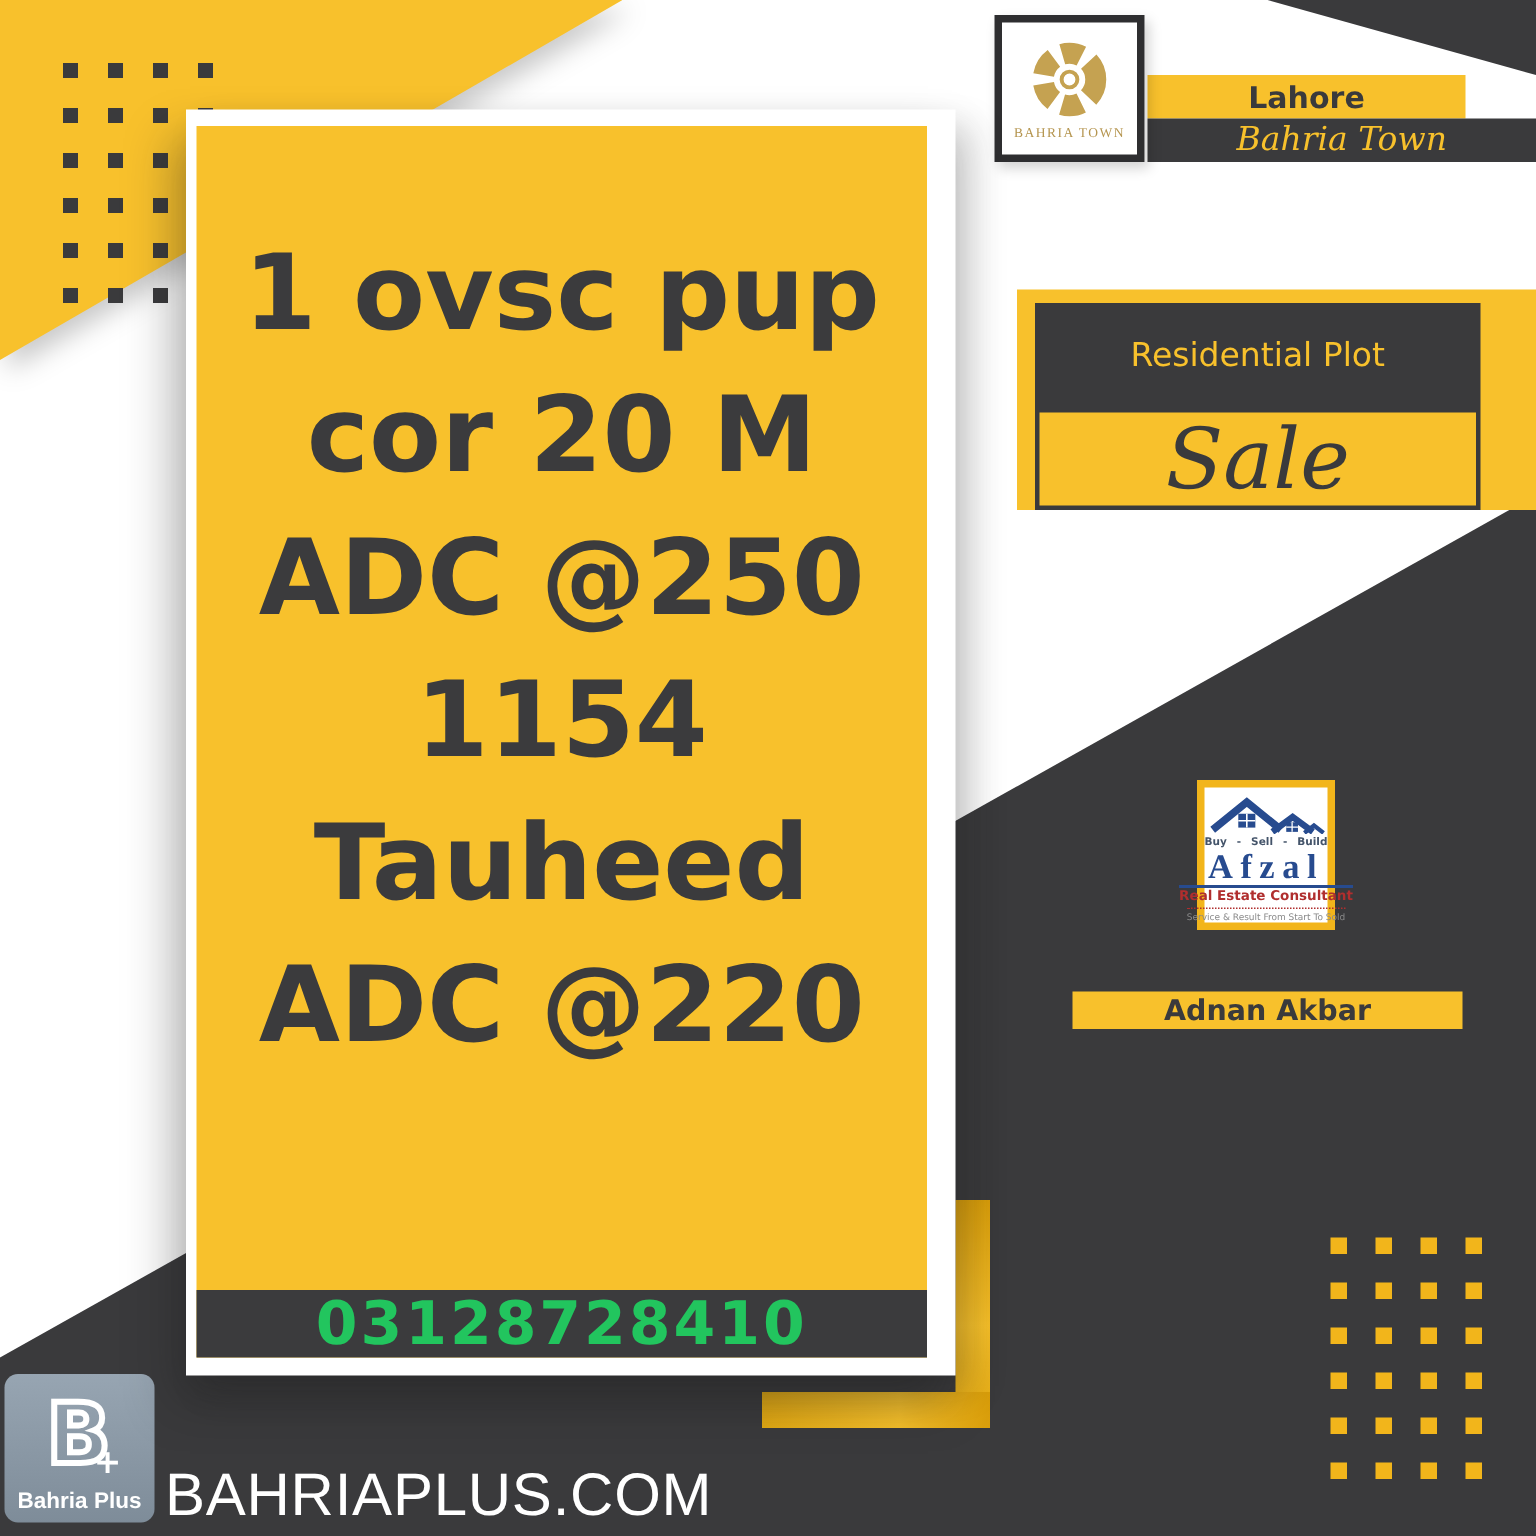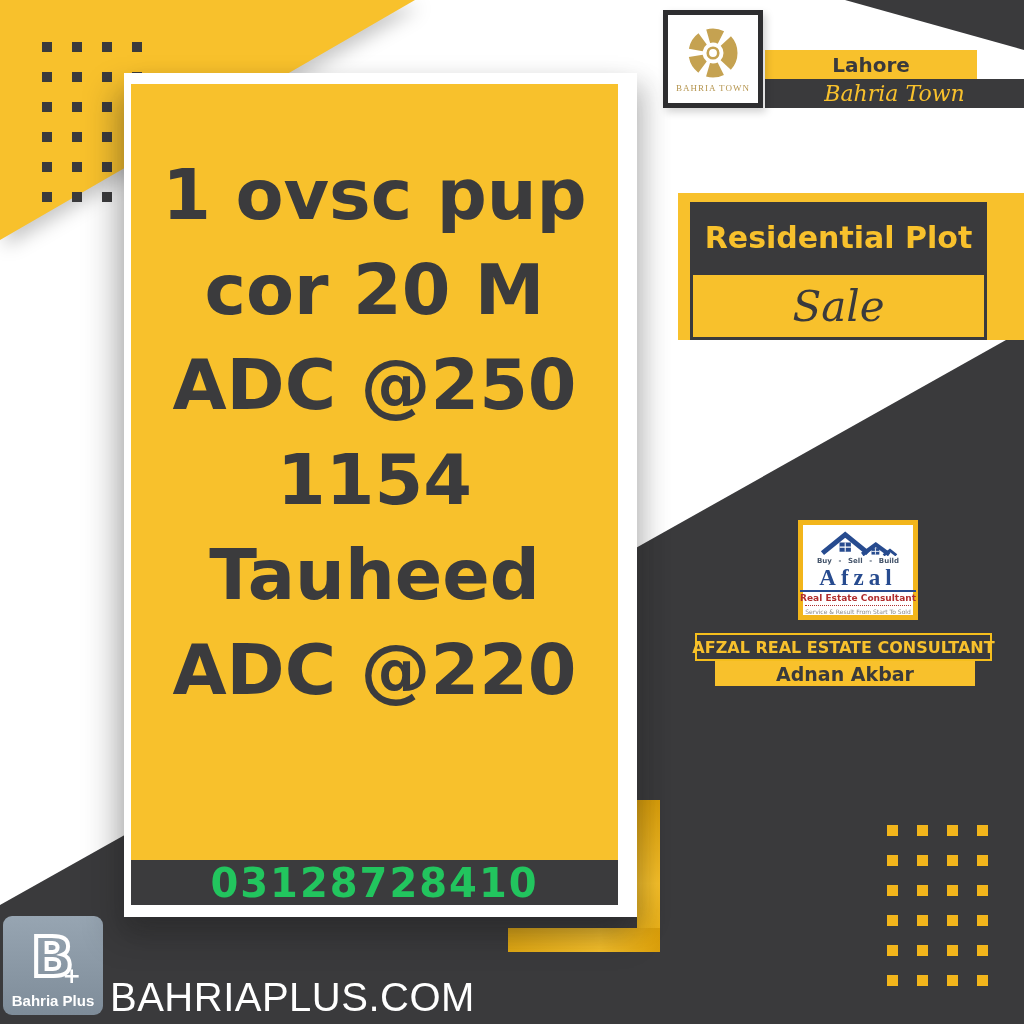--- a/index.html
+++ b/index.html
@@ -39,41 +39,41 @@
   .brand-bar{position:absolute;left:765px;top:79px;width:259px;height:29px;background:#3A3A3C;
              display:flex;align-items:center;justify-content:center;z-index:4;}
   .brand-bar span{font-family:"DejaVu Serif","Liberation Serif",serif;font-style:italic;
                   font-size:22px;color:#F8C12C;}
 
   
   .badge-panel{position:absolute;left:678px;top:193px;width:346px;height:147px;
                background:#F8C12C;z-index:4;}
   .badge-type{position:absolute;left:12px;top:9px;width:297px;height:70px;background:#3A3A3C;
               display:flex;align-items:center;justify-content:center;box-sizing:border-box;}
-  .badge-type span{font-size:30px;font-weight:bold;color:#F8C12C;white-space:nowrap;}
+  .badge-type span{font-size:22px;font-weight:normal;color:#F8C12C;white-space:nowrap;}
   .badge-status{position:absolute;left:12px;top:79px;width:297px;height:68px;background:#F8C12C;
                 border:3px solid #3A3A3C;box-sizing:border-box;
                 display:flex;align-items:center;justify-content:center;}
   .badge-status span{font-family:"DejaVu Serif","Liberation Serif",serif;font-style:italic;
-                     font-size:42px;color:#3A3A3C;}
+                     font-size:56px;color:#3A3A3C;}
 
   
   .card{position:absolute;left:124px;top:73px;width:513px;height:844px;background:#ffffff;
         box-sizing:border-box;padding:11px 19px 12px 7px;z-index:10;
         box-shadow:-8px 18px 30px rgba(30,30,30,.35),12px 10px 22px rgba(30,30,30,.15);}
   .card-inner{position:relative;width:100%;height:100%;background:#F8C12C;}
   .card-text{position:absolute;left:0;top:64px;width:100%;text-align:center;}
   .card-text .ln{display:block;font-size:70px;line-height:95px;font-weight:bold;
                  color:#3B3B3D;white-space:nowrap;}
   .phone-bar{position:absolute;left:0;bottom:0;width:100%;height:45px;background:#3B3B3D;
              display:flex;align-items:center;justify-content:center;}
   .phone-bar span{font-size:40px;font-weight:bold;color:#22c55e;letter-spacing:2px;}
 
   
-  .afzal-box{position:absolute;left:798px;top:520px;width:120px;height:100px;background:#fff;
+  .afzal-box{position:absolute;left:798px;top:520px;width:92px;height:100px;background:#fff;
              border:5px solid #F2B51B;box-sizing:border-box;z-index:5;
              display:flex;flex-direction:column;align-items:center;padding-top:4px;}
   .afzal-tag{font-size:7px;font-weight:bold;color:#44546A;width:82px;display:flex;
              justify-content:space-between;margin-top:1px;}
   .afzal-name{font-family:Liberation Serif, serif;font-weight:bold;
               font-size:23px;color:#274B8F;letter-spacing:5px;line-height:24px;margin-top:1px;}
   .afzal-sub{font-size:9px;font-weight:bold;color:#B02E2E;white-space:nowrap;
              border-top:2px solid #274B8F;padding-top:1px;}
   .afzal-motto{font-size:6px;color:#8a8a8a;border-top:1px dotted #B02E2E;margin-top:2px;
                padding-top:2px;white-space:nowrap;}
@@ -222,23 +222,20 @@
       <span>Buy</span>
       <span>-</span>
       <span>Sell</span>
       <span>-</span>
       <span>Build</span>
     </div>
     <div class="afzal-name">Afzal</div>
     <div class="afzal-sub">Real Estate Consultant</div>
     <div class="afzal-motto">Service &amp; Result From Start To Sold</div>
   </div>
-  <div class="company-bar">
-    <span>AFZAL REAL ESTATE CONSULTANT</span>
-  </div>
   <div class="agent-bar">
     <span>Adnan Akbar</span>
   </div>
 
   <div class="bp-box">
     <div class="bp-glyph">
       <span class="bp-b">B</span>
       <span class="bp-plus">+</span>
     </div>
     <div class="bp-label">Bahria Plus</div>

